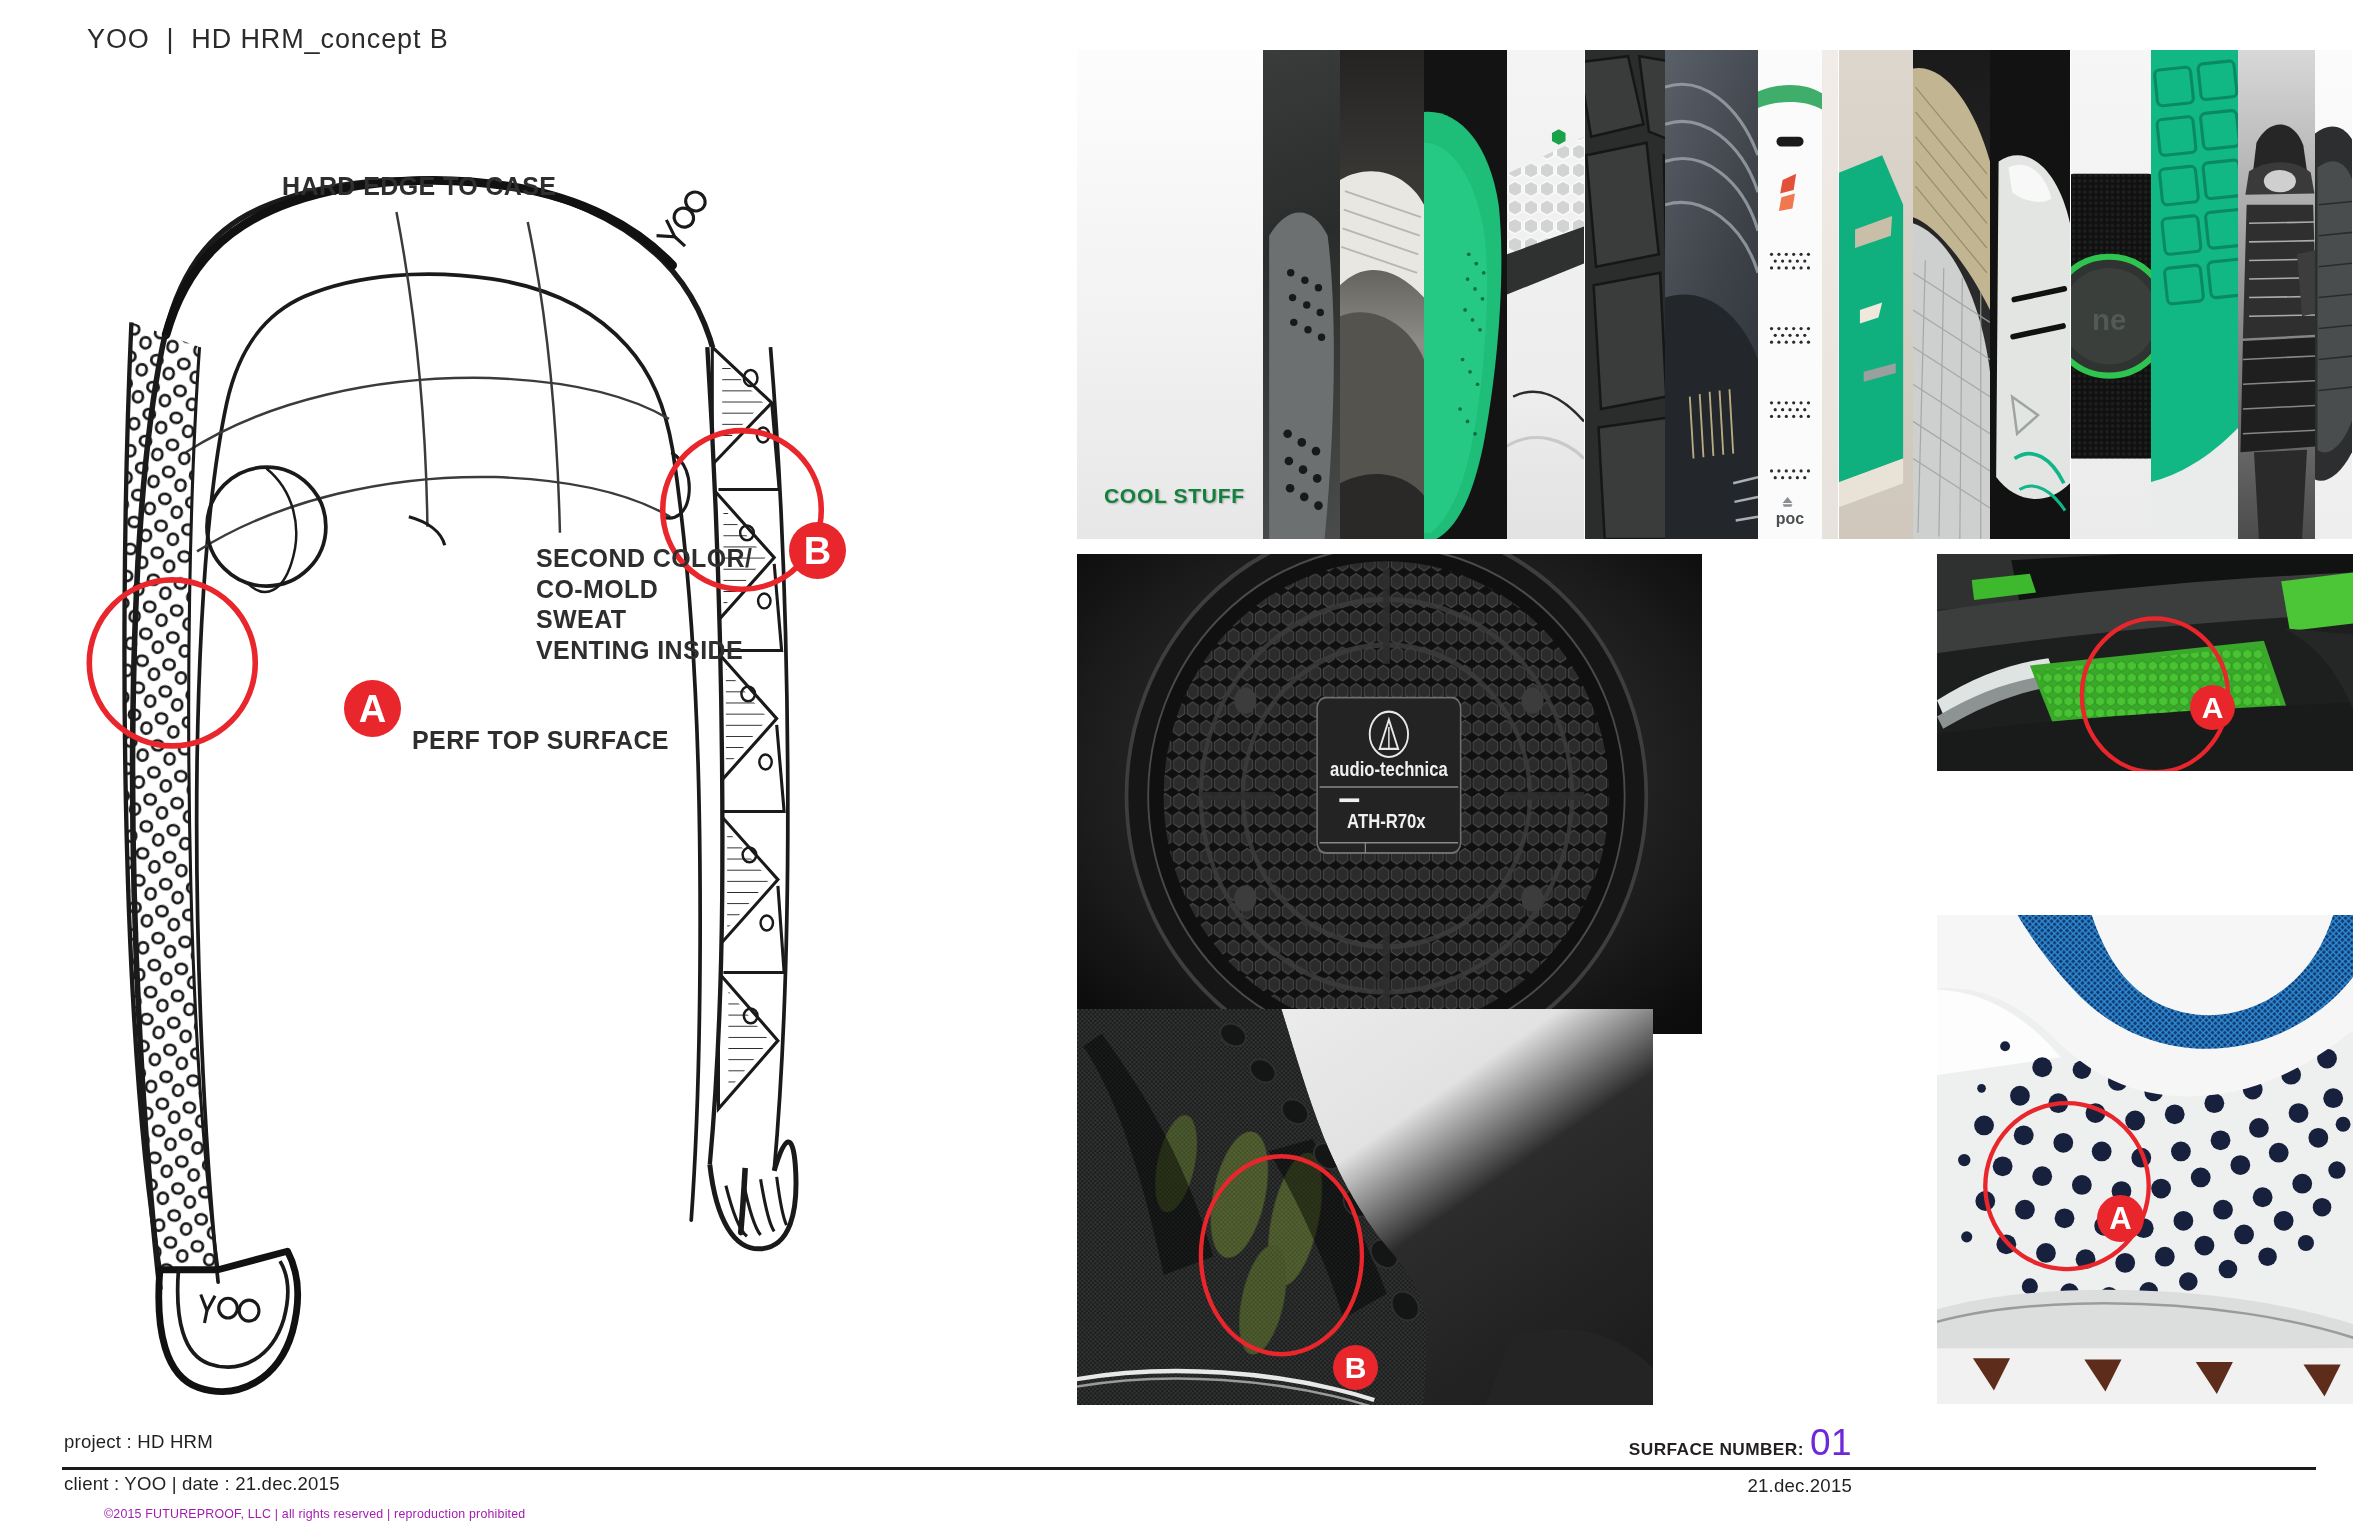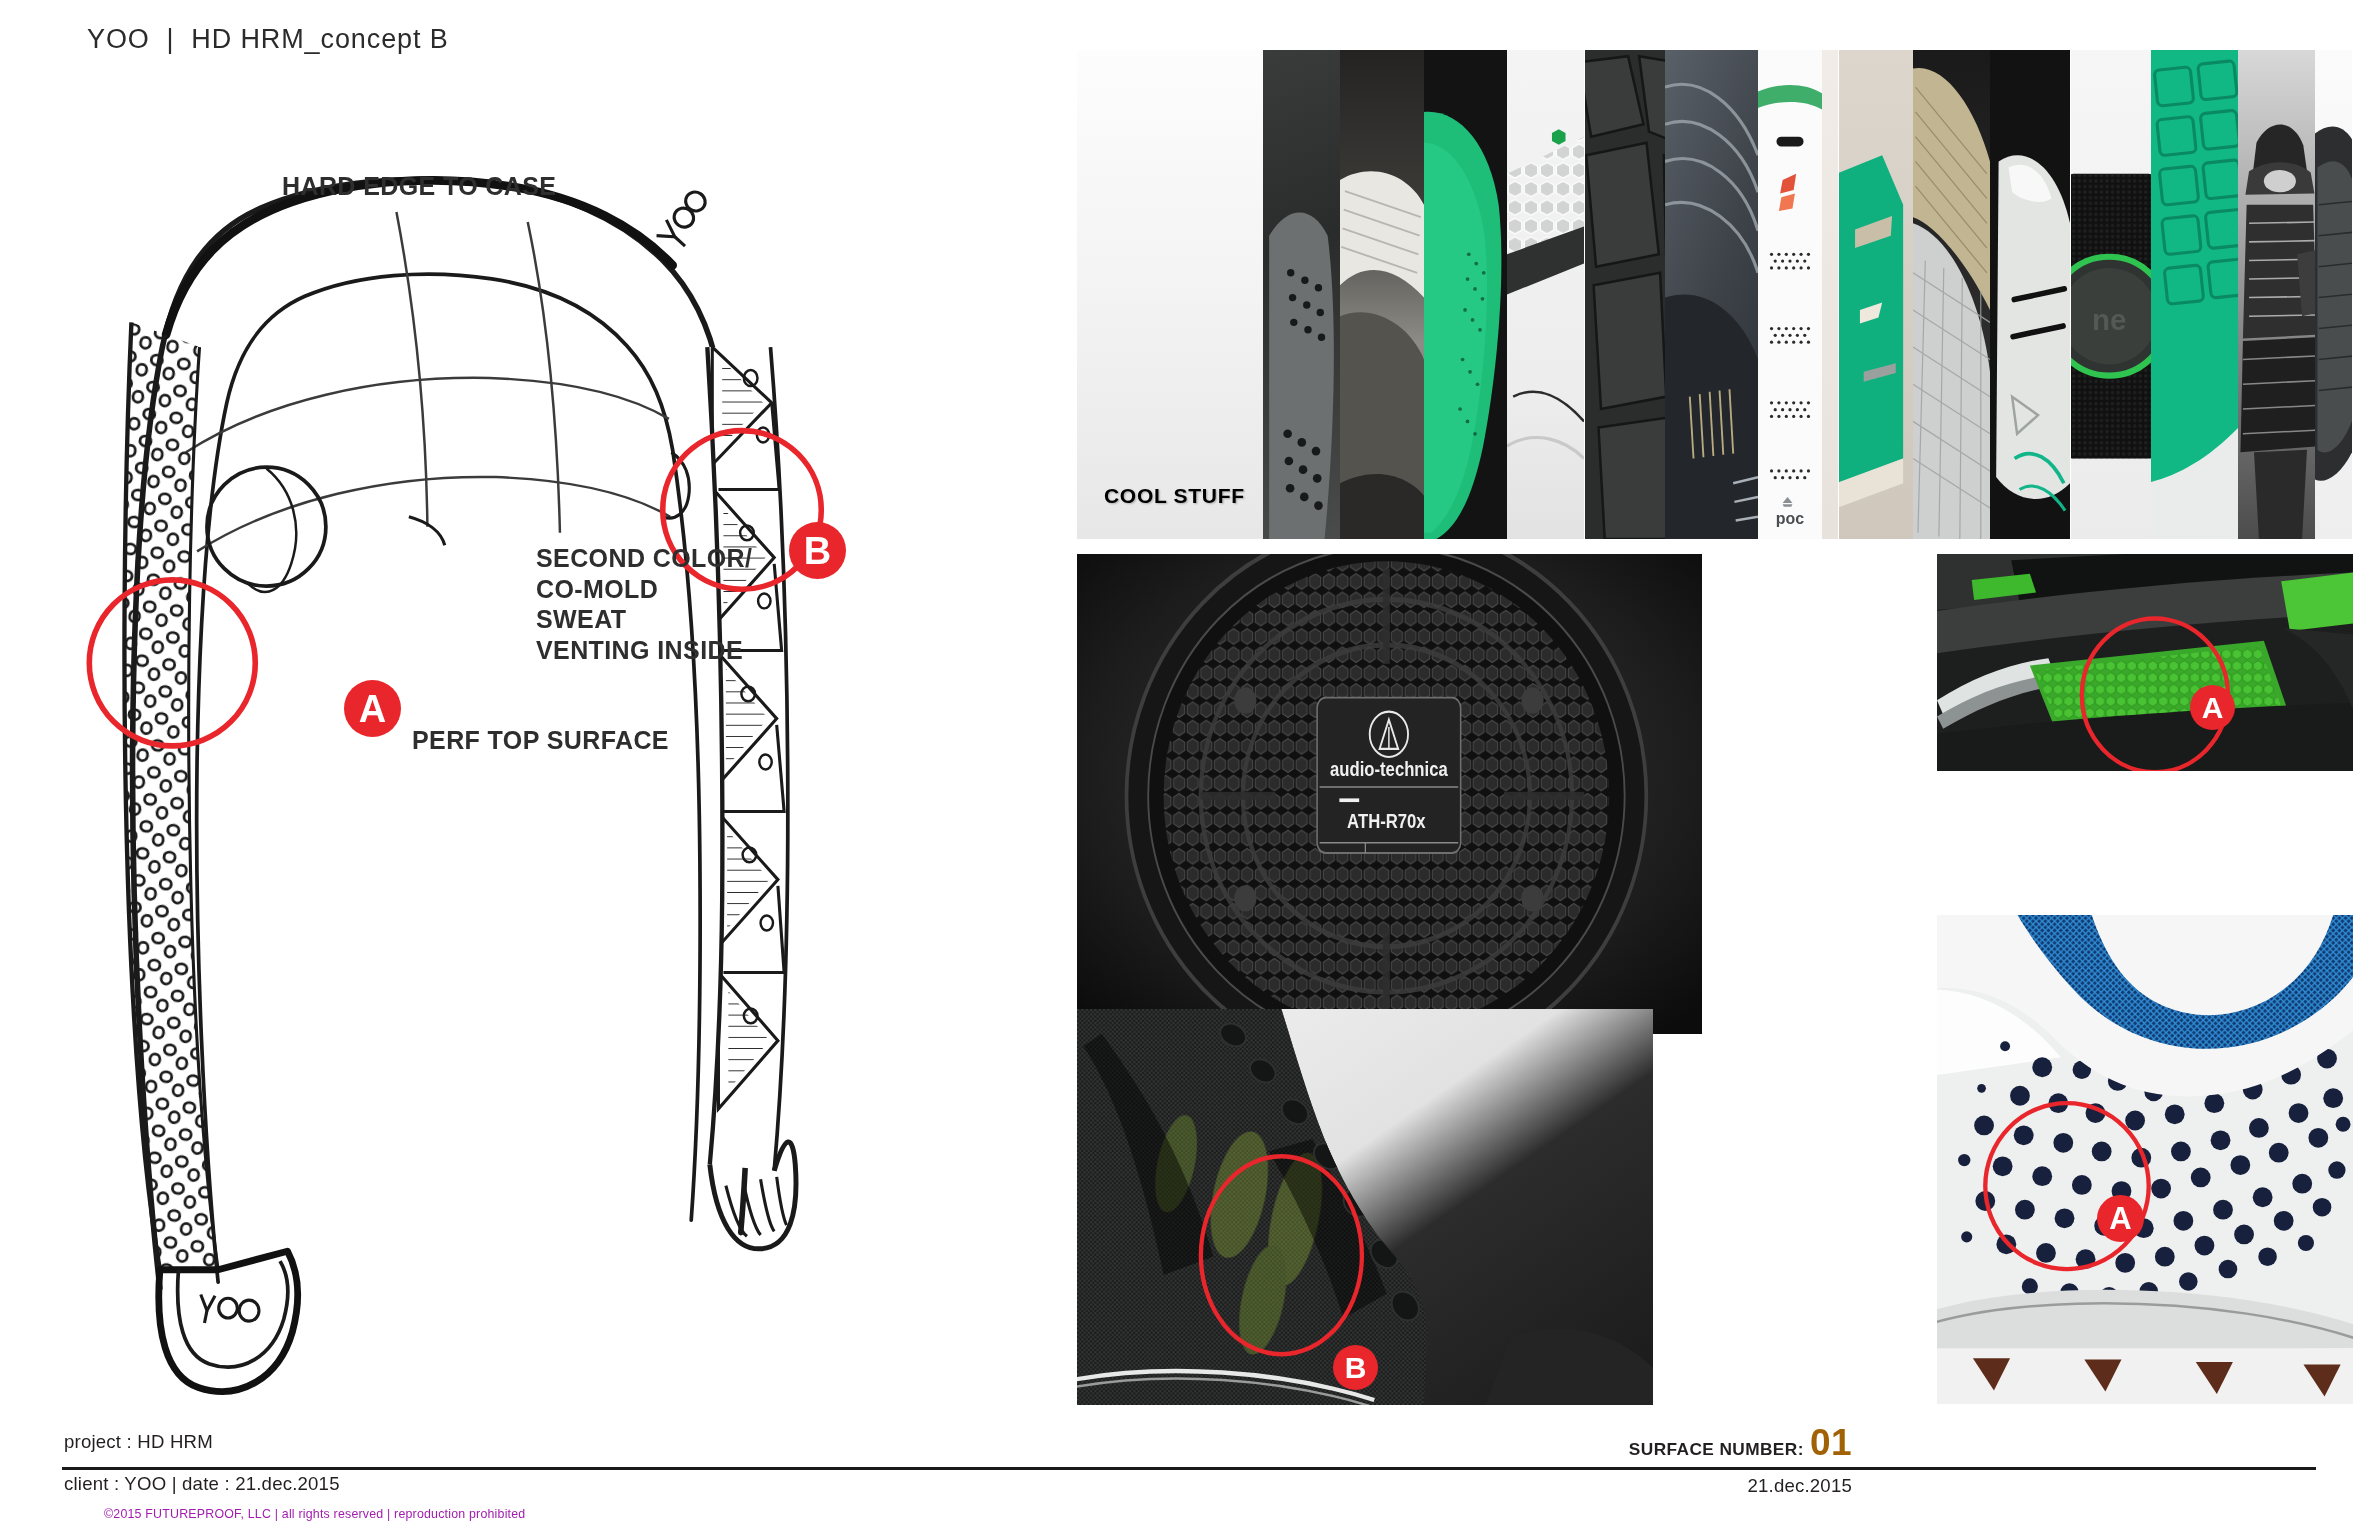--- a/index.html
+++ b/index.html
@@ -35,38 +35,38 @@
     display:flex;align-items:center;justify-content:center;
     font-weight:700;line-height:1;
   }
 
   
   .moodstrip{position:absolute;left:1077px;top:50px;width:1275px;height:489px;overflow:hidden;background:#fff;}
   .moodstrip .tile{position:absolute;top:0;height:100%;overflow:hidden;}
   .cool-stuff{
     position:absolute;left:1104px;top:484px;
     font-size:21px;font-weight:700;letter-spacing:0.7px;
-    color:#000000;text-shadow:1.2px 1.2px 1.9px rgba(0,0,0,.25);
+    color:#15803d;text-shadow:1.2px 1.2px 1.9px rgba(0,0,0,.25);
   }
 
   .photo{position:absolute;overflow:hidden;background:#111;}
   .ph-headphone{left:1077px;top:554px;width:625px;height:480px;}
   .ph-darkshoe{left:1077px;top:1009px;width:576px;height:396px;}
   .ph-greenmesh{left:1937px;top:554px;width:416px;height:217px;}
   .ph-whiteshoe{left:1937px;top:915px;width:416px;height:489px;}
 
   
   .footer{position:absolute;left:0;top:1430px;width:1914px;height:108px;}
   .rule{position:absolute;left:62px;top:37px;width:2254px;height:3.1px;background:#1a1a1a;}
   .f-project{position:absolute;left:64px;top:1.2px;font-size:18.6px;letter-spacing:0.2px;}
   .f-client{position:absolute;left:64px;top:43px;font-size:18.6px;letter-spacing:0.2px;}
   .f-copy{position:absolute;left:64px;top:77px;font-size:12.4px;letter-spacing:0.2px;color:#a21caf;margin-left:40px;}
   .f-rev{position:absolute;right:62px;top:-2.5px;font-size:17.3px;font-weight:700;letter-spacing:0.4px;
          display:flex;align-items:baseline;gap:6.2px;}
-  .f-rev .num{font-size:37px;color:#a16207;font-weight:700;line-height:.8;text-align:right;}
+  .f-rev .num{font-size:37px;color:#6d28d9;font-weight:400;line-height:.8;text-align:right;}
   .f-date{position:absolute;right:62px;top:45px;font-size:18.6px;letter-spacing:0.2px;}
 </style>
 </head>
 <body>
 
 <div class="board-title">YOO  |  HD HRM_concept B</div>
 
 <div class="sketch-pane">
 
   <svg class="sketch-svg" viewBox="0 0 1700 2180">

